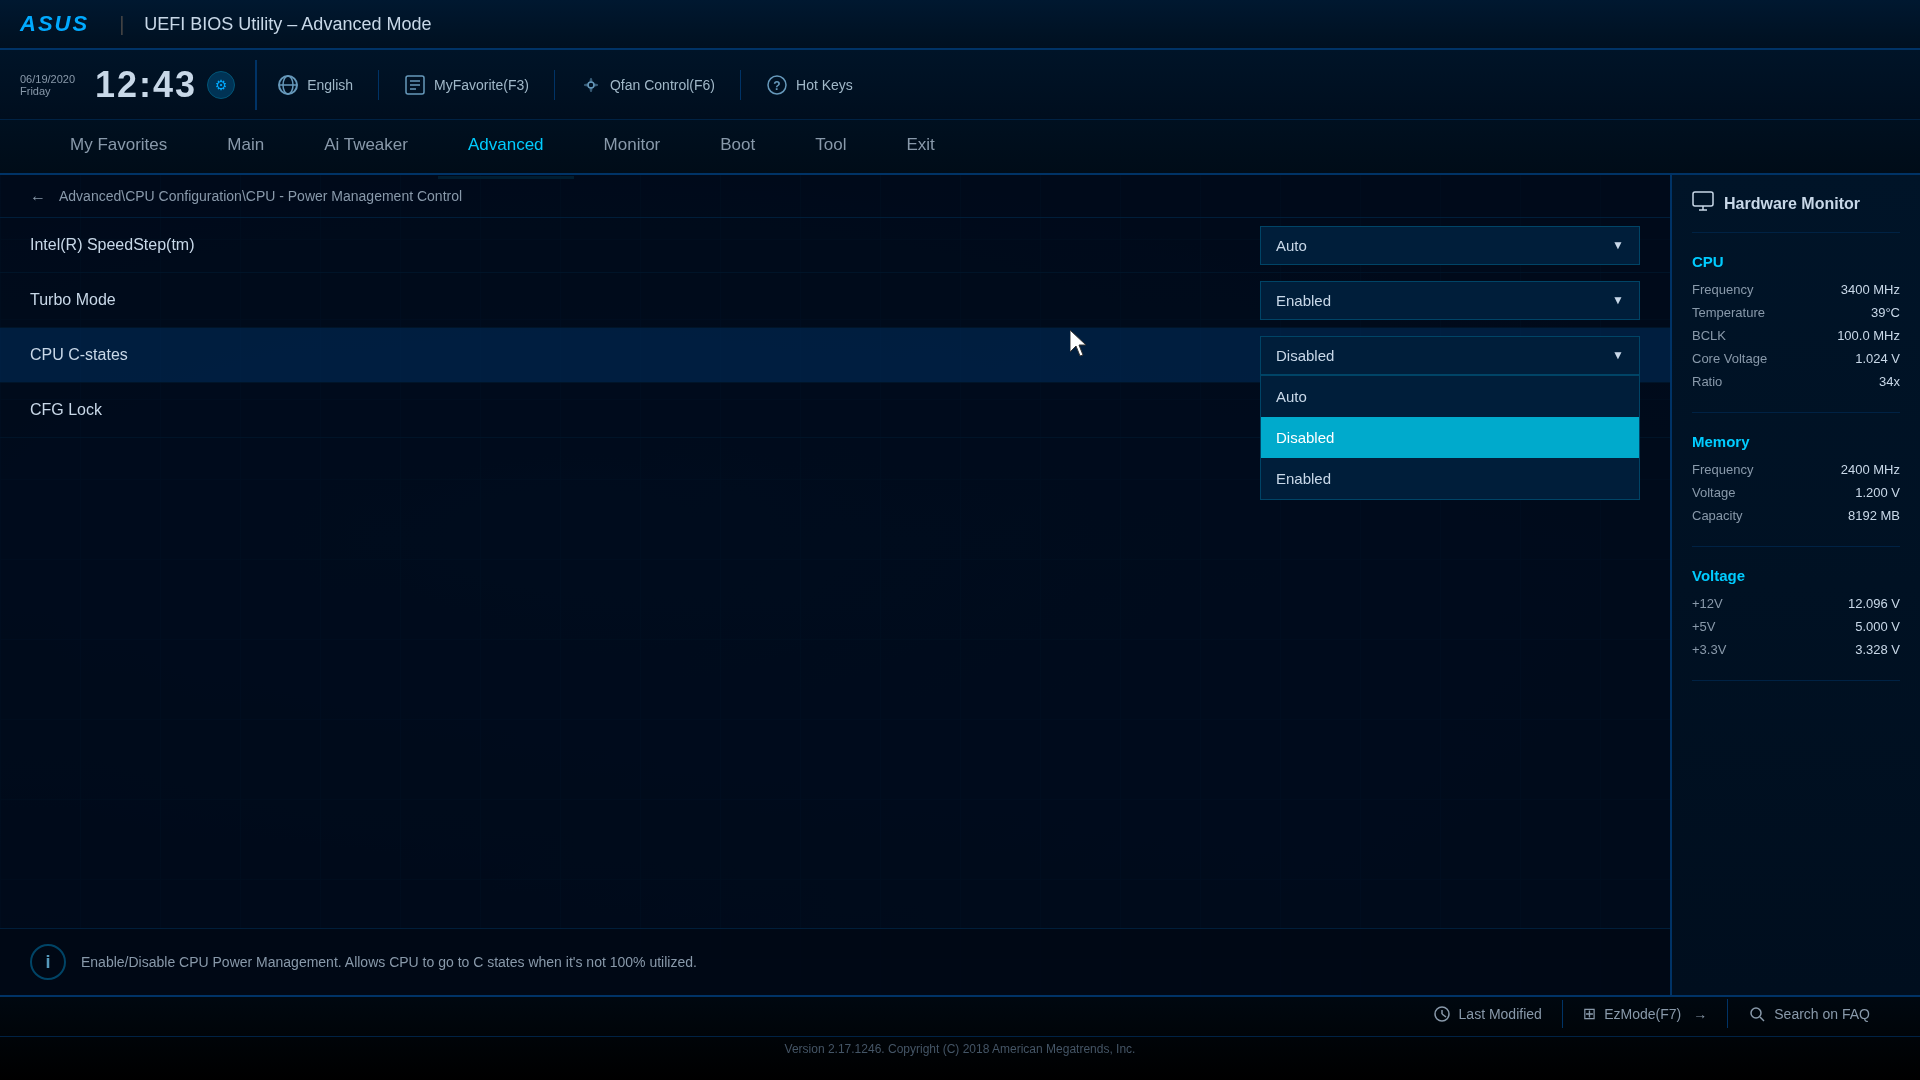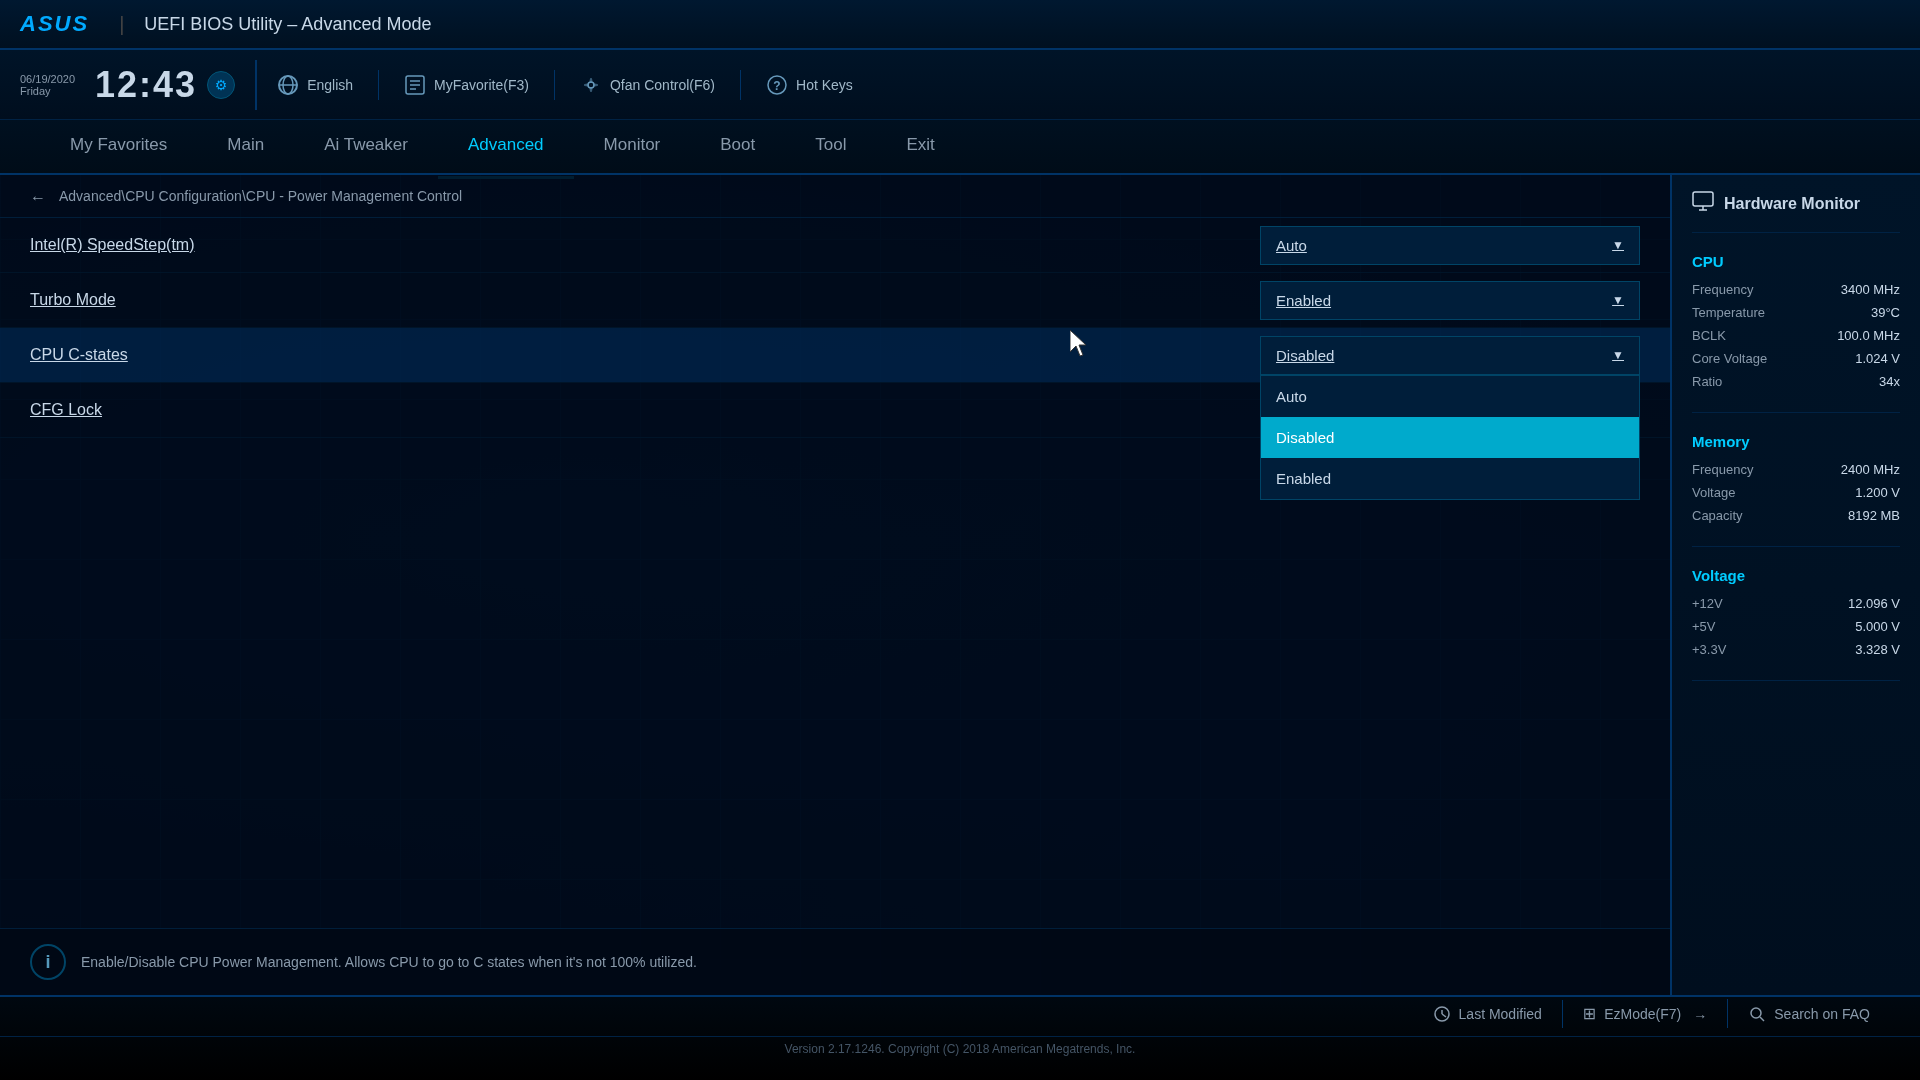--- a/index.html
+++ b/index.html
@@ -237,21 +237,20 @@
       font-size: 16px;
       color: #7799aa;
       border-bottom: 1px solid #001e3a;
       flex-shrink: 0;
     }
 
     
     .settings-list {
       flex: 1;
       padding: 0;
-      text-decoration: underline;
     }
 
     .setting-row {
       display: flex;
       align-items: center;
       padding: 0 30px;
       height: 55px;
       border-bottom: 1px solid #001428;
     }
 

